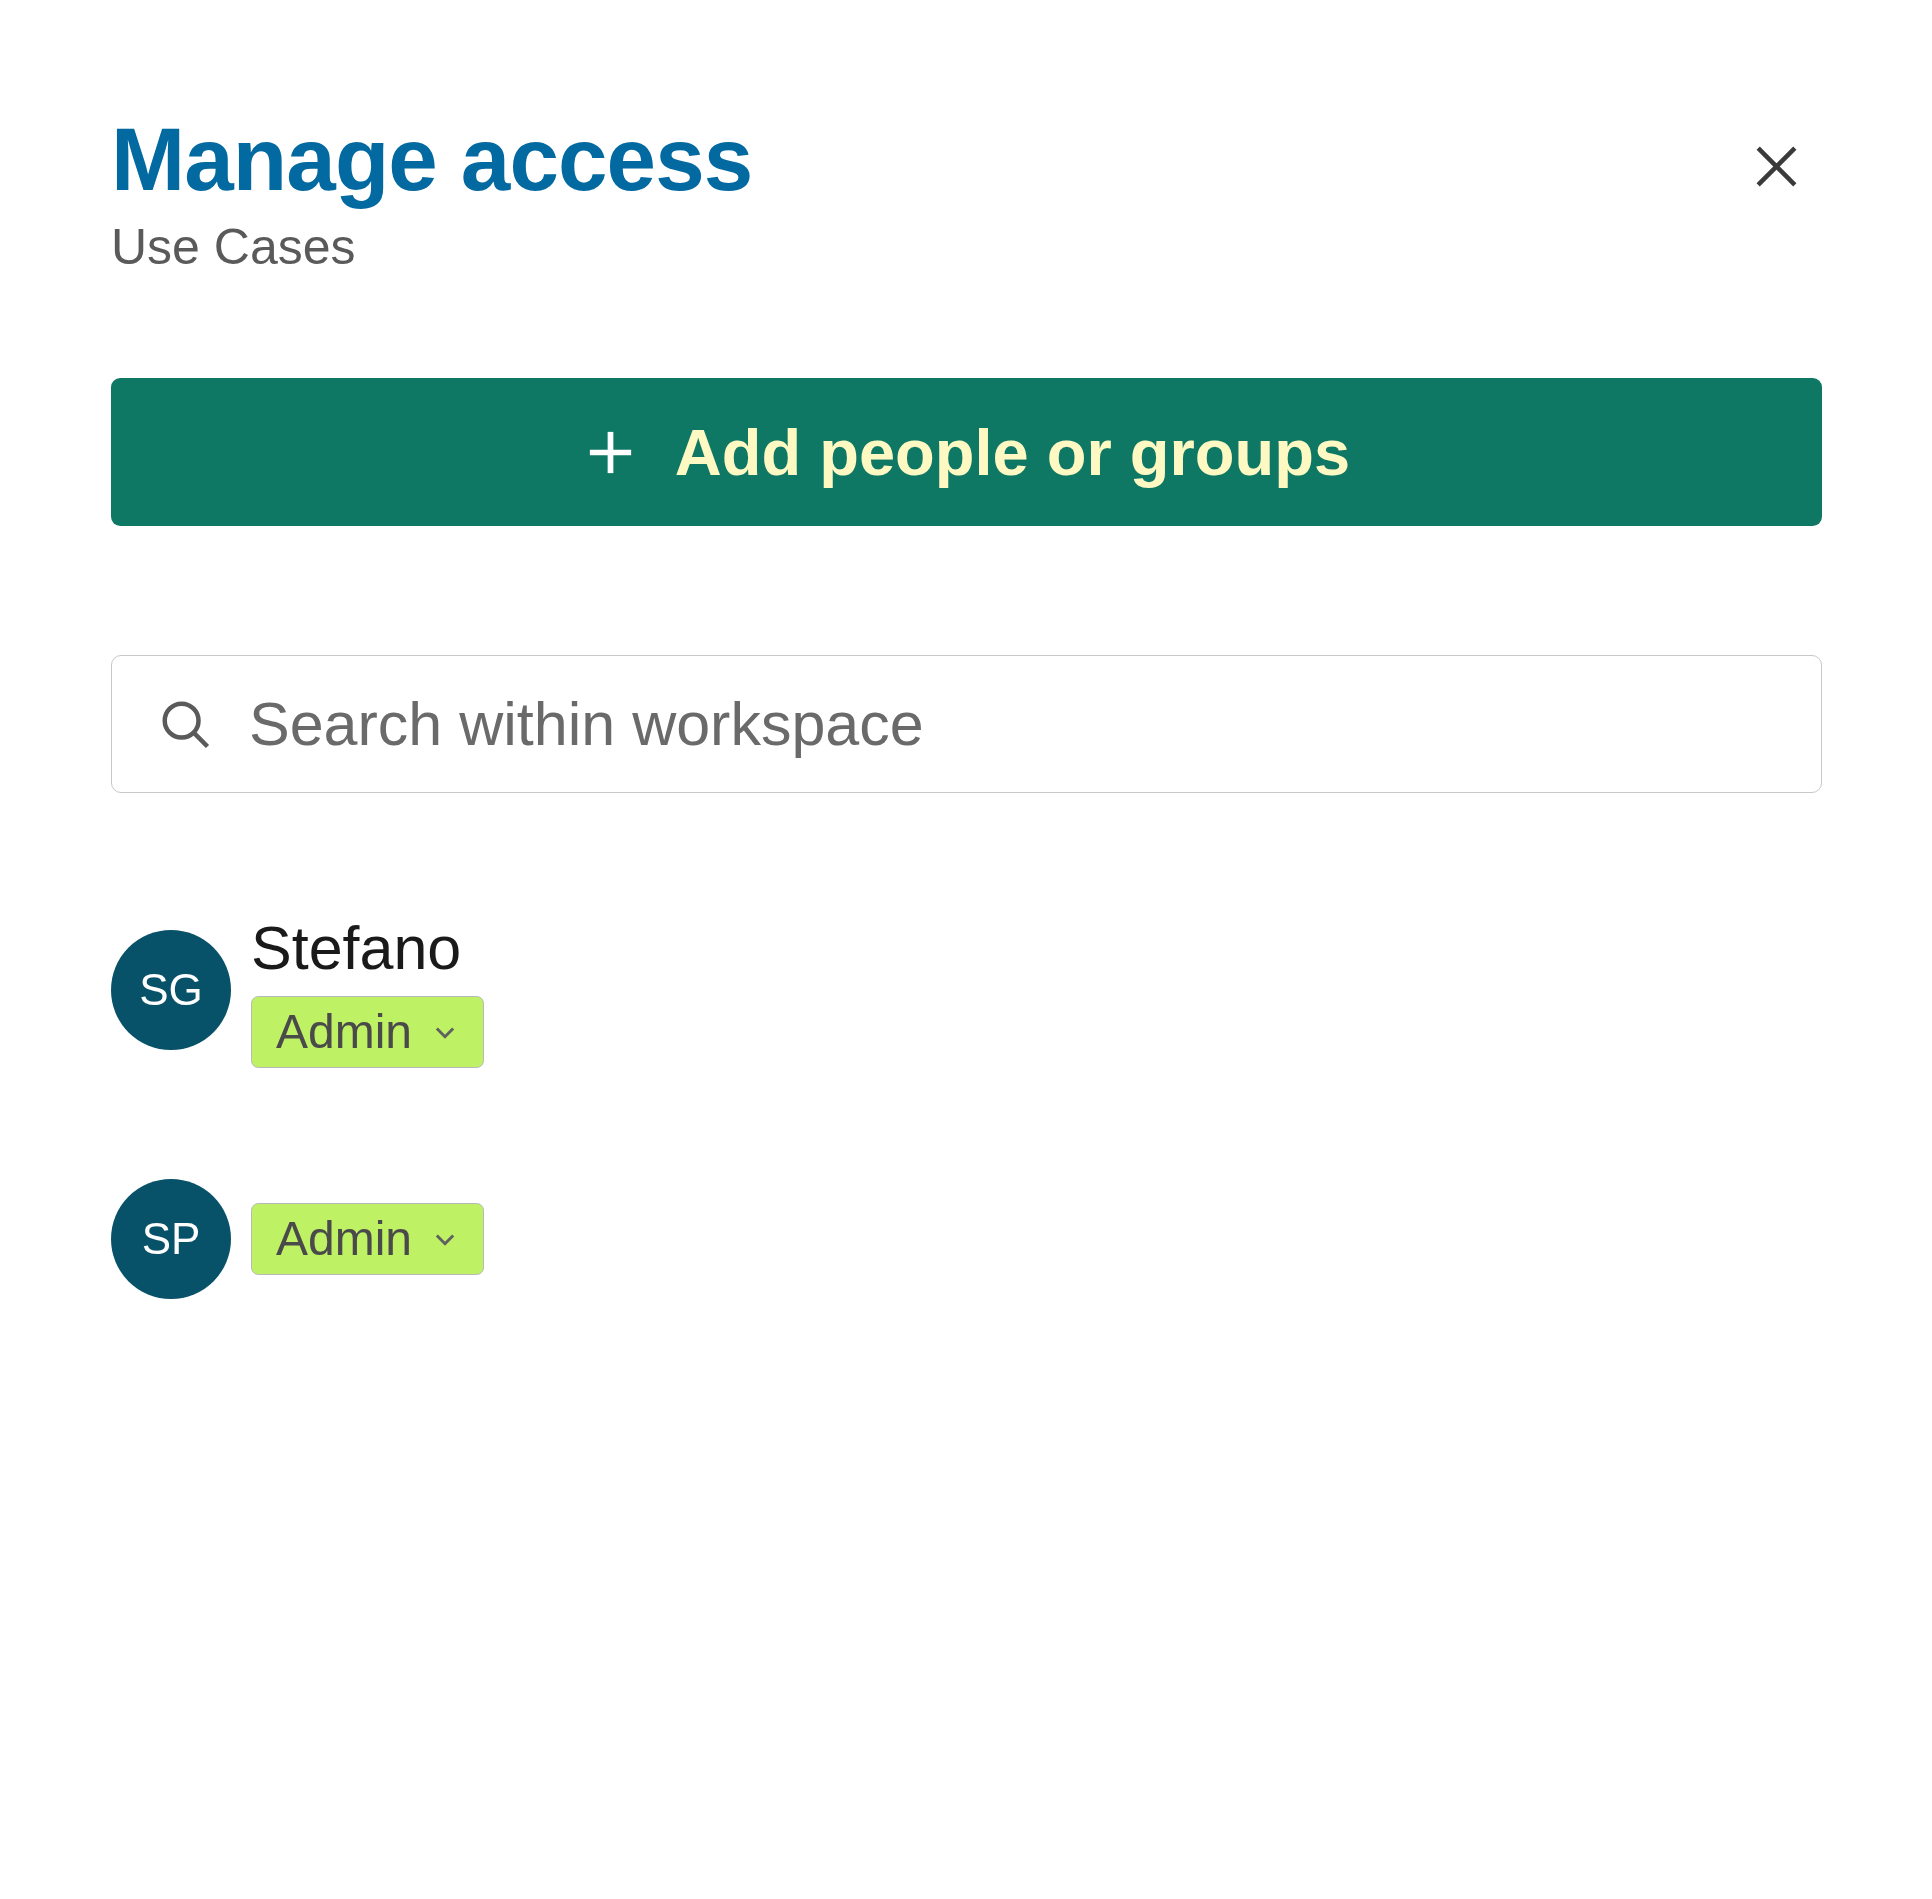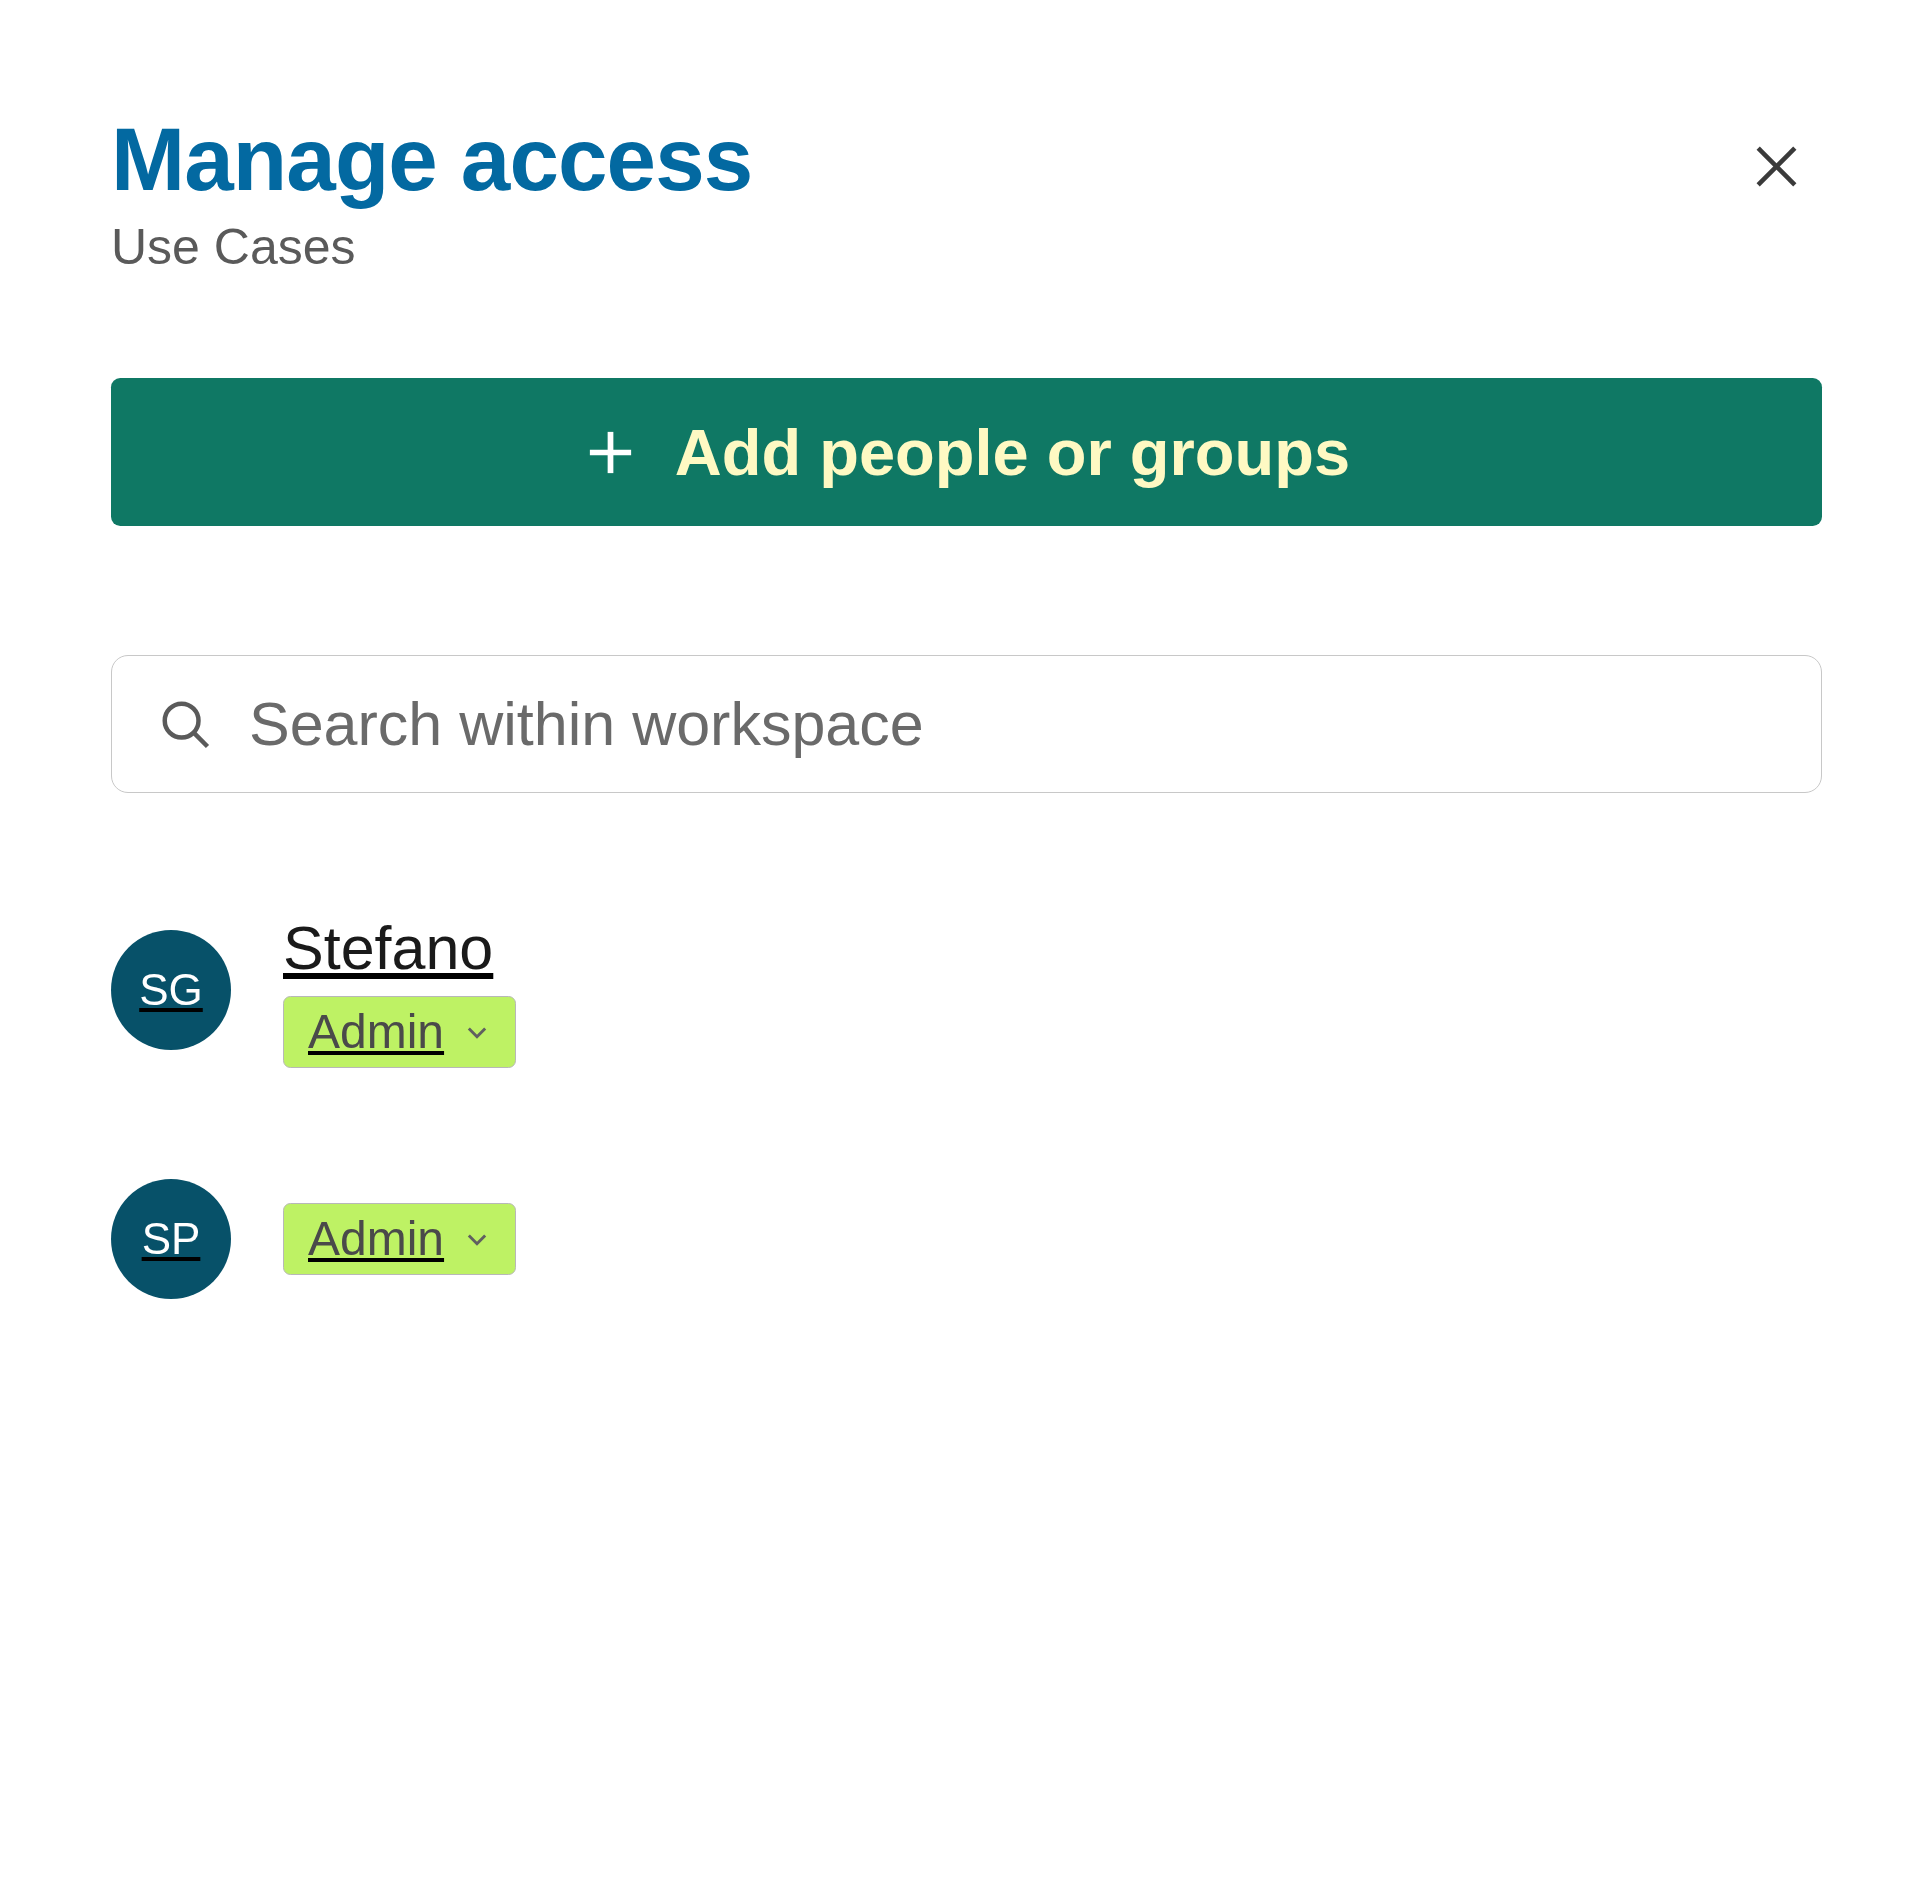--- a/index.html
+++ b/index.html
@@ -76,21 +76,21 @@
     .add-btn svg {
       width: 55px;
       height: 55px;
       stroke: #ffffff;
       stroke-width: 2.5;
     }
     .search-box {
       width: 100%;
       height: 138px;
       border: 1.8px solid #c8c8c8;
-      border-radius: 17px;
+      border-radius: 10px;
       display: flex;
       align-items: center;
       padding: 0 46px;
       gap: 37px;
       margin-bottom: 120px;
     }
     .search-box svg {
       width: 54px;
       height: 54px;
       stroke: #5a5a5a;
@@ -110,22 +110,21 @@
       color: #6a6a6a;
     }
     .user-list {
       display: flex;
       flex-direction: column;
       gap: 111px;
     }
     .user-row {
       display: flex;
       align-items: center;
-      gap: 52px;
-      text-decoration: underline;
+      gap: 20px;
     }
     .avatar {
       width: 120px;
       height: 120px;
       border-radius: 50%;
       background: #075169;
       color: #ffffff;
       display: flex;
       align-items: center;
       justify-content: center;

